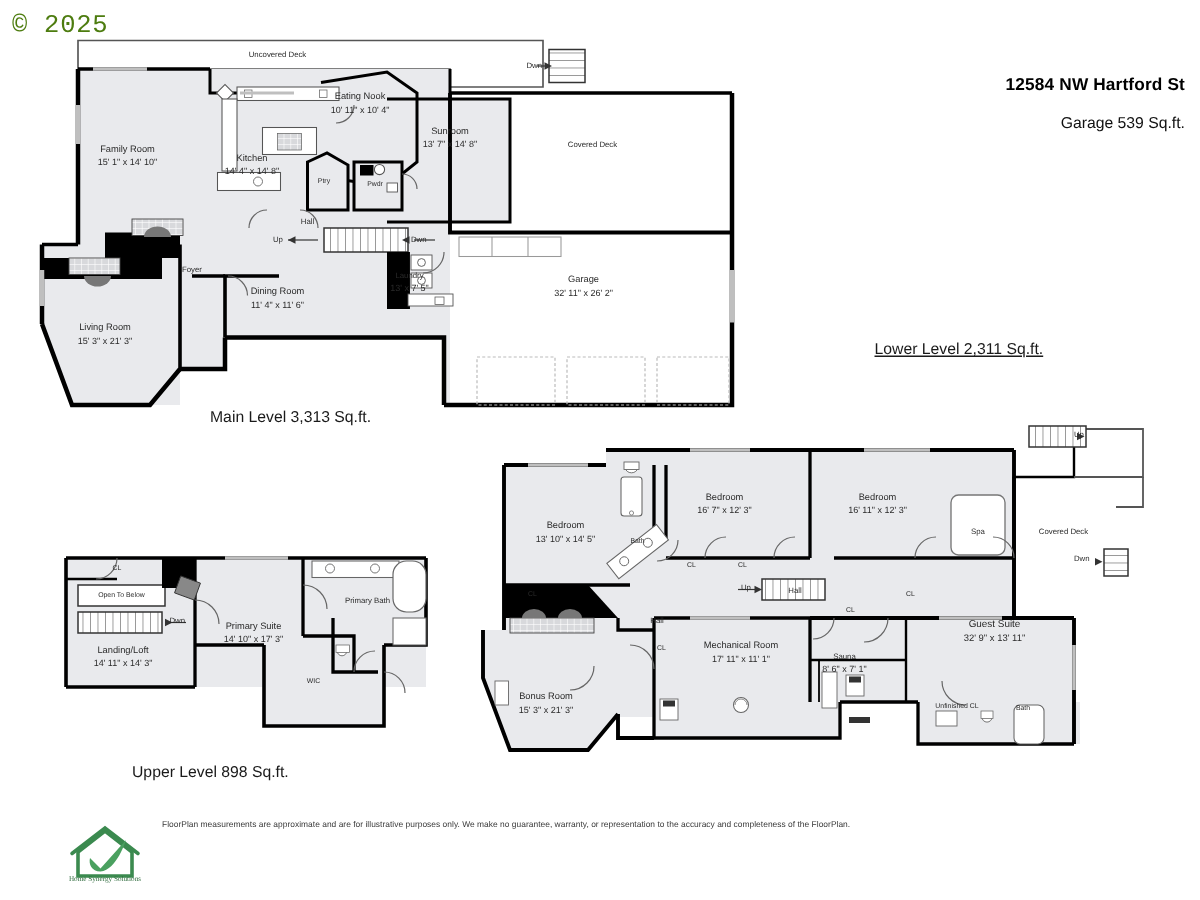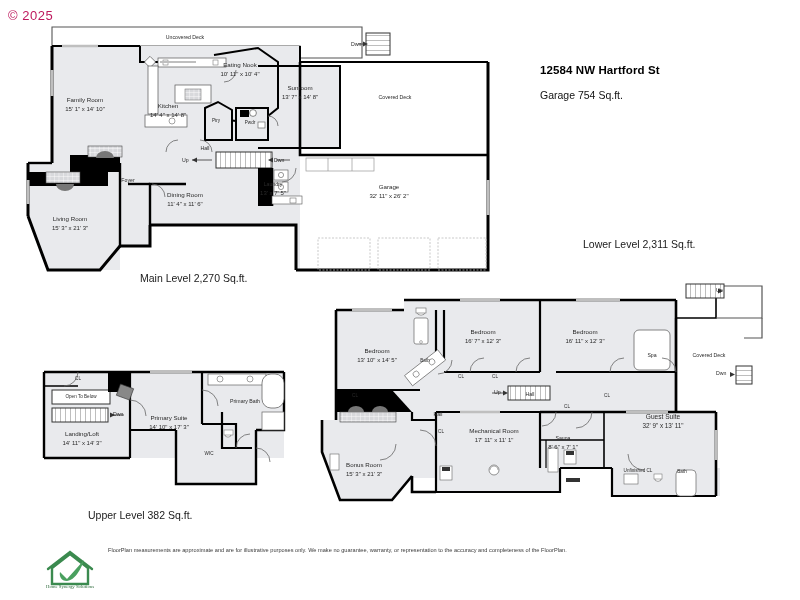--- a/index.html
+++ b/index.html
@@ -6,35 +6,35 @@
   body{
     width:800px;height:600px;background:#ffffff;
     font-family:"Liberation Sans", sans-serif;
     overflow:hidden;position:relative;
   }
   .stage{position:absolute;left:0;top:0;width:800px;height:600px;}
   svg.plan{position:absolute;left:0;top:0;width:800px;height:600px;}
 
   .watermark{
     position:absolute;left:8px;top:8px;
-    font-size:13px;color:#be185d;letter-spacing:.5px;
-    font-family:Liberation Sans, sans-serif;
+    font-size:17px;color:#4d7c0f;letter-spacing:.5px;
+    font-family:Liberation Mono, monospace;
   }
 
   
-  .header{position:absolute;left:540px;top:50px;width:250px;text-align:left;margin-top:13px;}
+  .header{position:absolute;left:540px;top:50px;width:250px;text-align:right;}
   .header .addr1,.header .addr2{
     font-size:11.5px;font-weight:bold;color:#000;line-height:14px;letter-spacing:.1px;
   }
   .header .stats{margin-top:12px;font-size:10.5px;color:#111;line-height:13.5px;}
 
   
   .lvl-cap{position:absolute;font-size:10.5px;color:#1a1a1a;white-space:nowrap;}
   #cap-main{left:140px;top:272px;}
-  #cap-lower{left:583px;top:238px;}
+  #cap-lower{left:583px;top:227px;text-decoration:underline;}
   #cap-upper{left:88px;top:509px;}
 
   
   .rlabel{
     position:absolute;text-align:center;color:#2a2a2a;
     white-space:nowrap;line-height:8.6px;pointer-events:none;
   }
   .rlabel .nm{display:block;font-size:6.2px;}
   .rlabel .dm{display:block;font-size:6px;}
   .rlabel.sm .nm{font-size:5.2px;}
@@ -337,27 +337,27 @@
       <path d="M256,448 a14,14 0 0 1 14,14" fill="none" stroke="#666" stroke-width=".8"></path>
 
       <line x1="150" y1="372" x2="192" y2="372" stroke="#bfbfbf" stroke-width="2.4"></line>
       <line x1="44" y1="400" x2="44" y2="400" stroke="#bfbfbf" stroke-width="2.4"></line>
     </g>
   </svg>
 
   <div class="header">
     <div class="addr1">12584 NW Hartford St</div>
     <div class="stats">
-      <div>Garage  754 Sq.ft.</div>
+      <div>Garage  539 Sq.ft.</div>
     </div>
   </div>
 
-  <div class="lvl-cap" id="cap-main">Main Level  2,270 Sq.ft.</div>
+  <div class="lvl-cap" id="cap-main">Main Level  3,313 Sq.ft.</div>
   <div class="lvl-cap" id="cap-lower">Lower Level  2,311 Sq.ft.</div>
-  <div class="lvl-cap" id="cap-upper">Upper Level  382 Sq.ft.</div>
+  <div class="lvl-cap" id="cap-upper">Upper Level  898 Sq.ft.</div>
 
   <div class="rlabel sm" style="left:145px;top:33px;width:80px;">
     <span class="nm">Uncovered Deck</span>
   </div>
   <div class="rlabel" style="left:45px;top:96px;width:80px;">
     <span class="nm">Family Room</span>
     <span class="dm">15' 1" x 14' 10"</span>
   </div>
   <div class="rlabel" style="left:128px;top:102px;width:80px;">
     <span class="nm">Kitchen</span>

